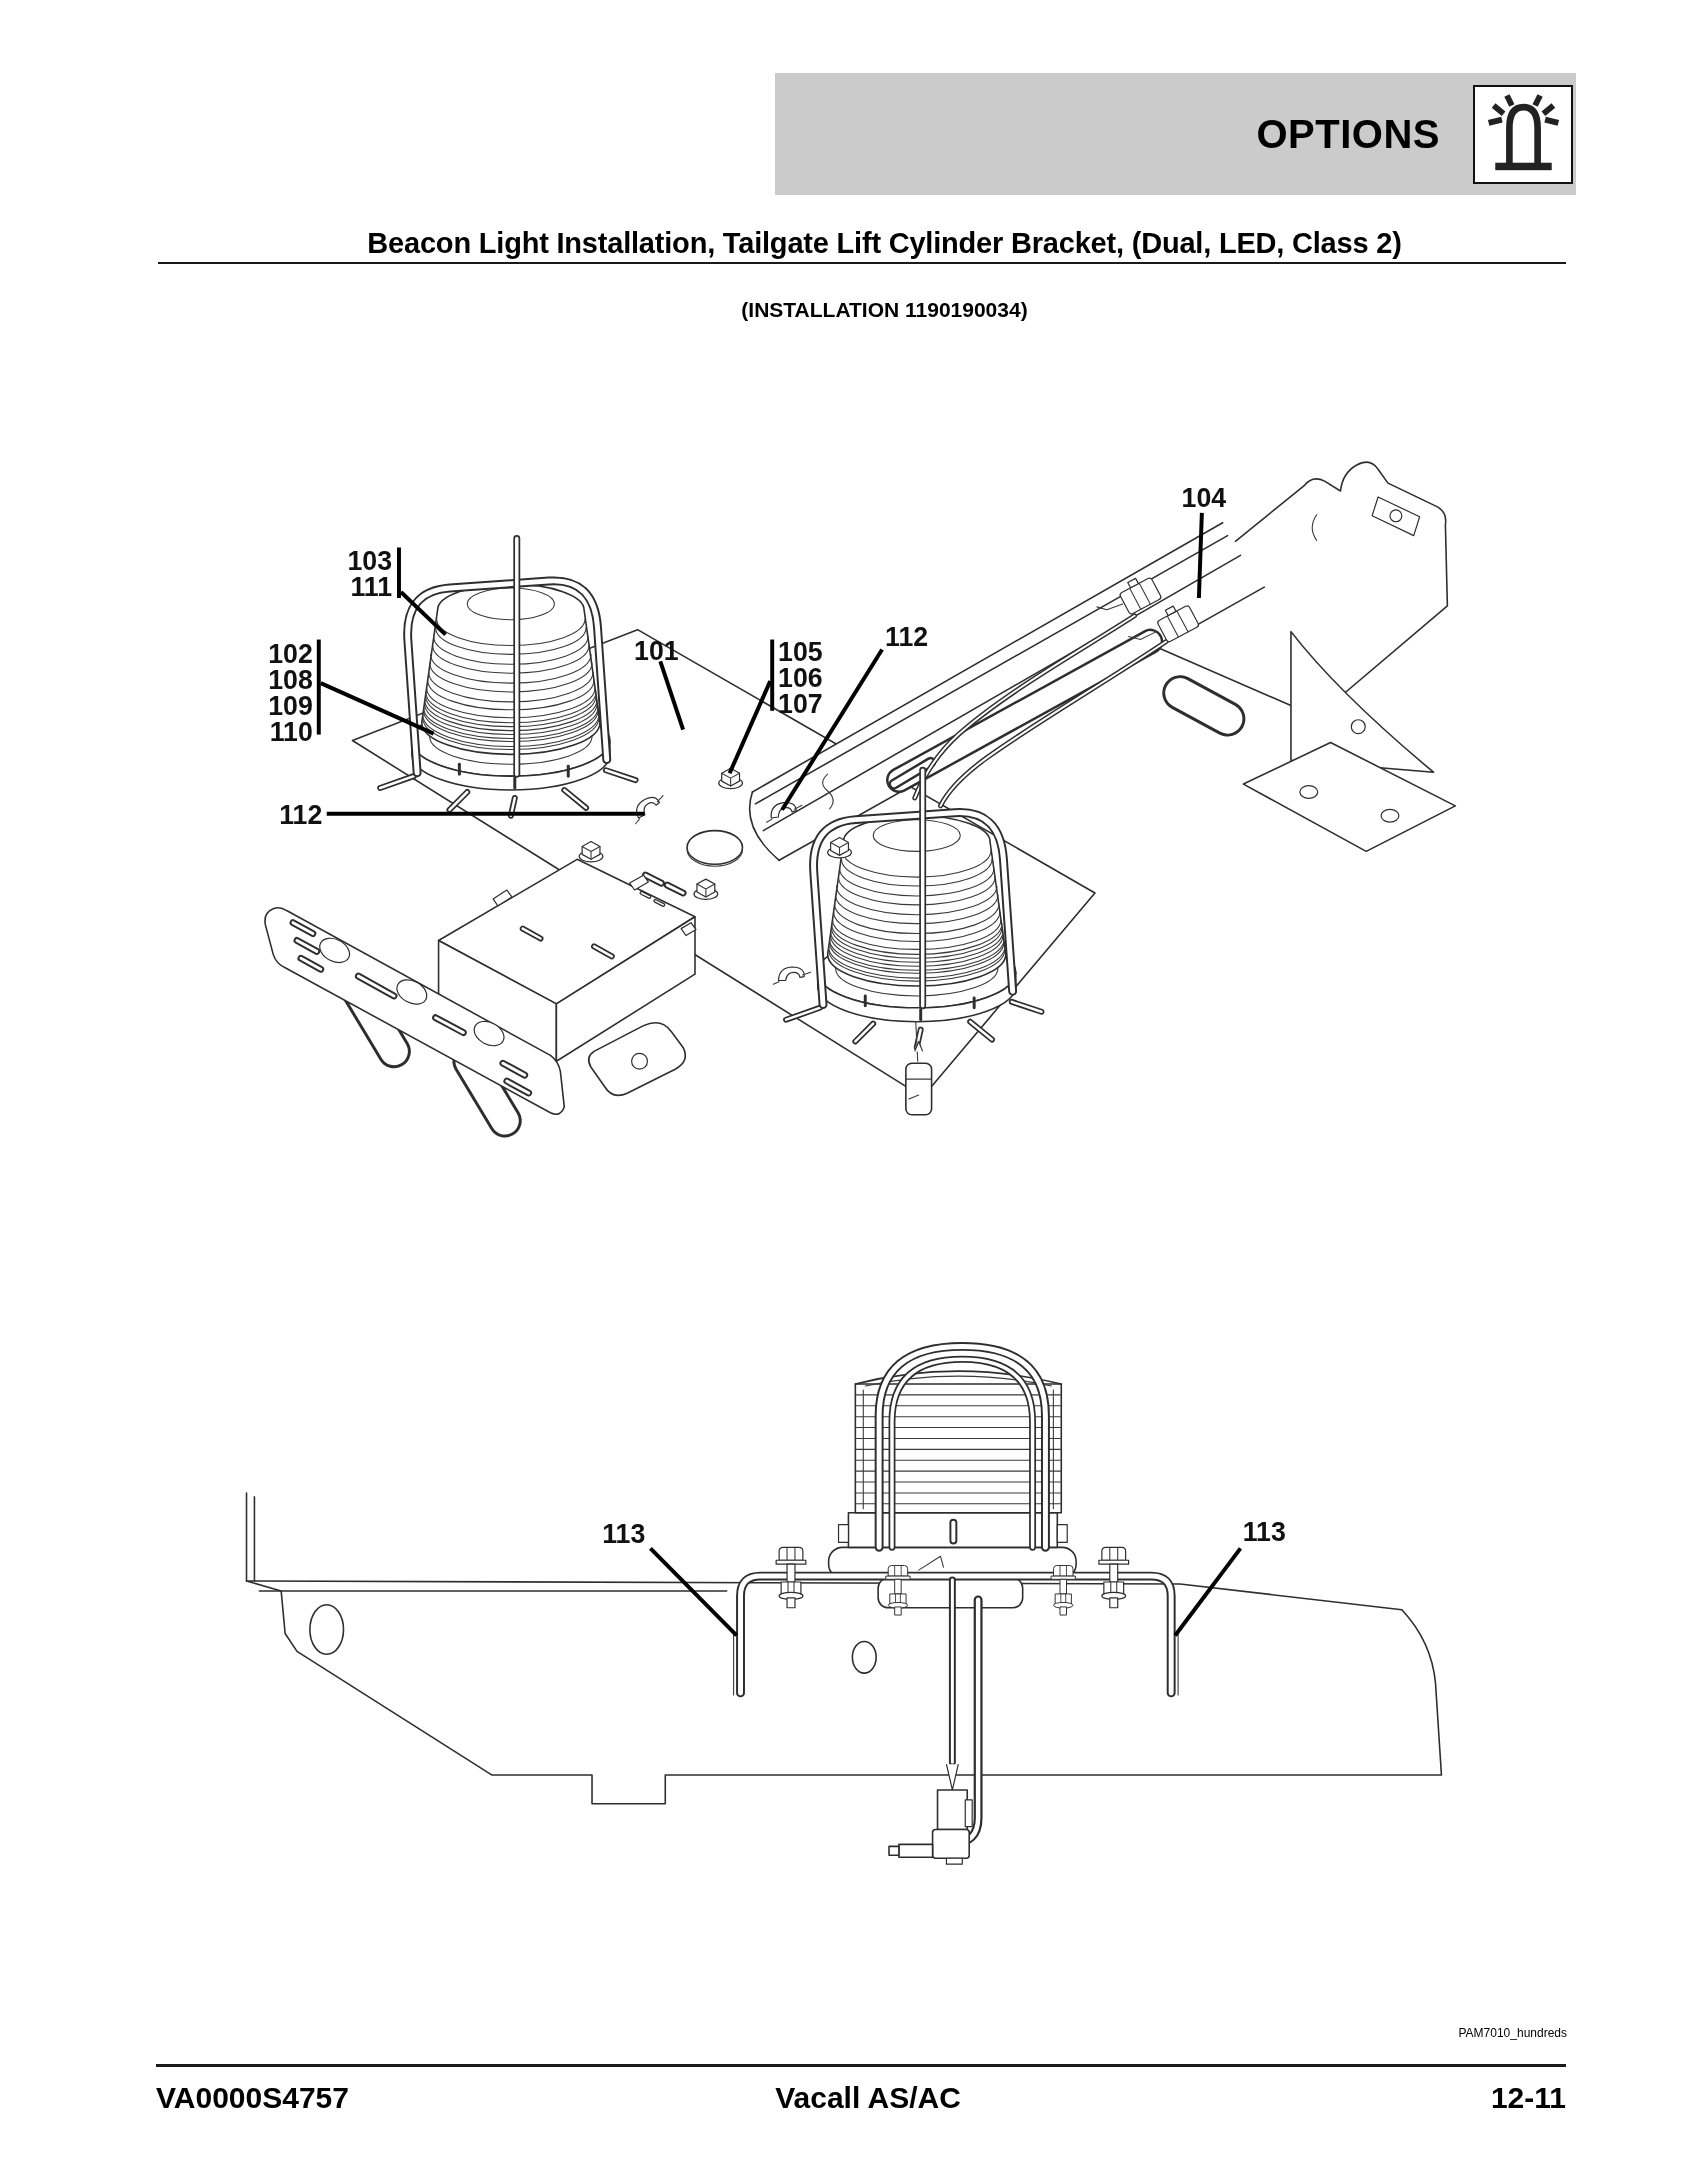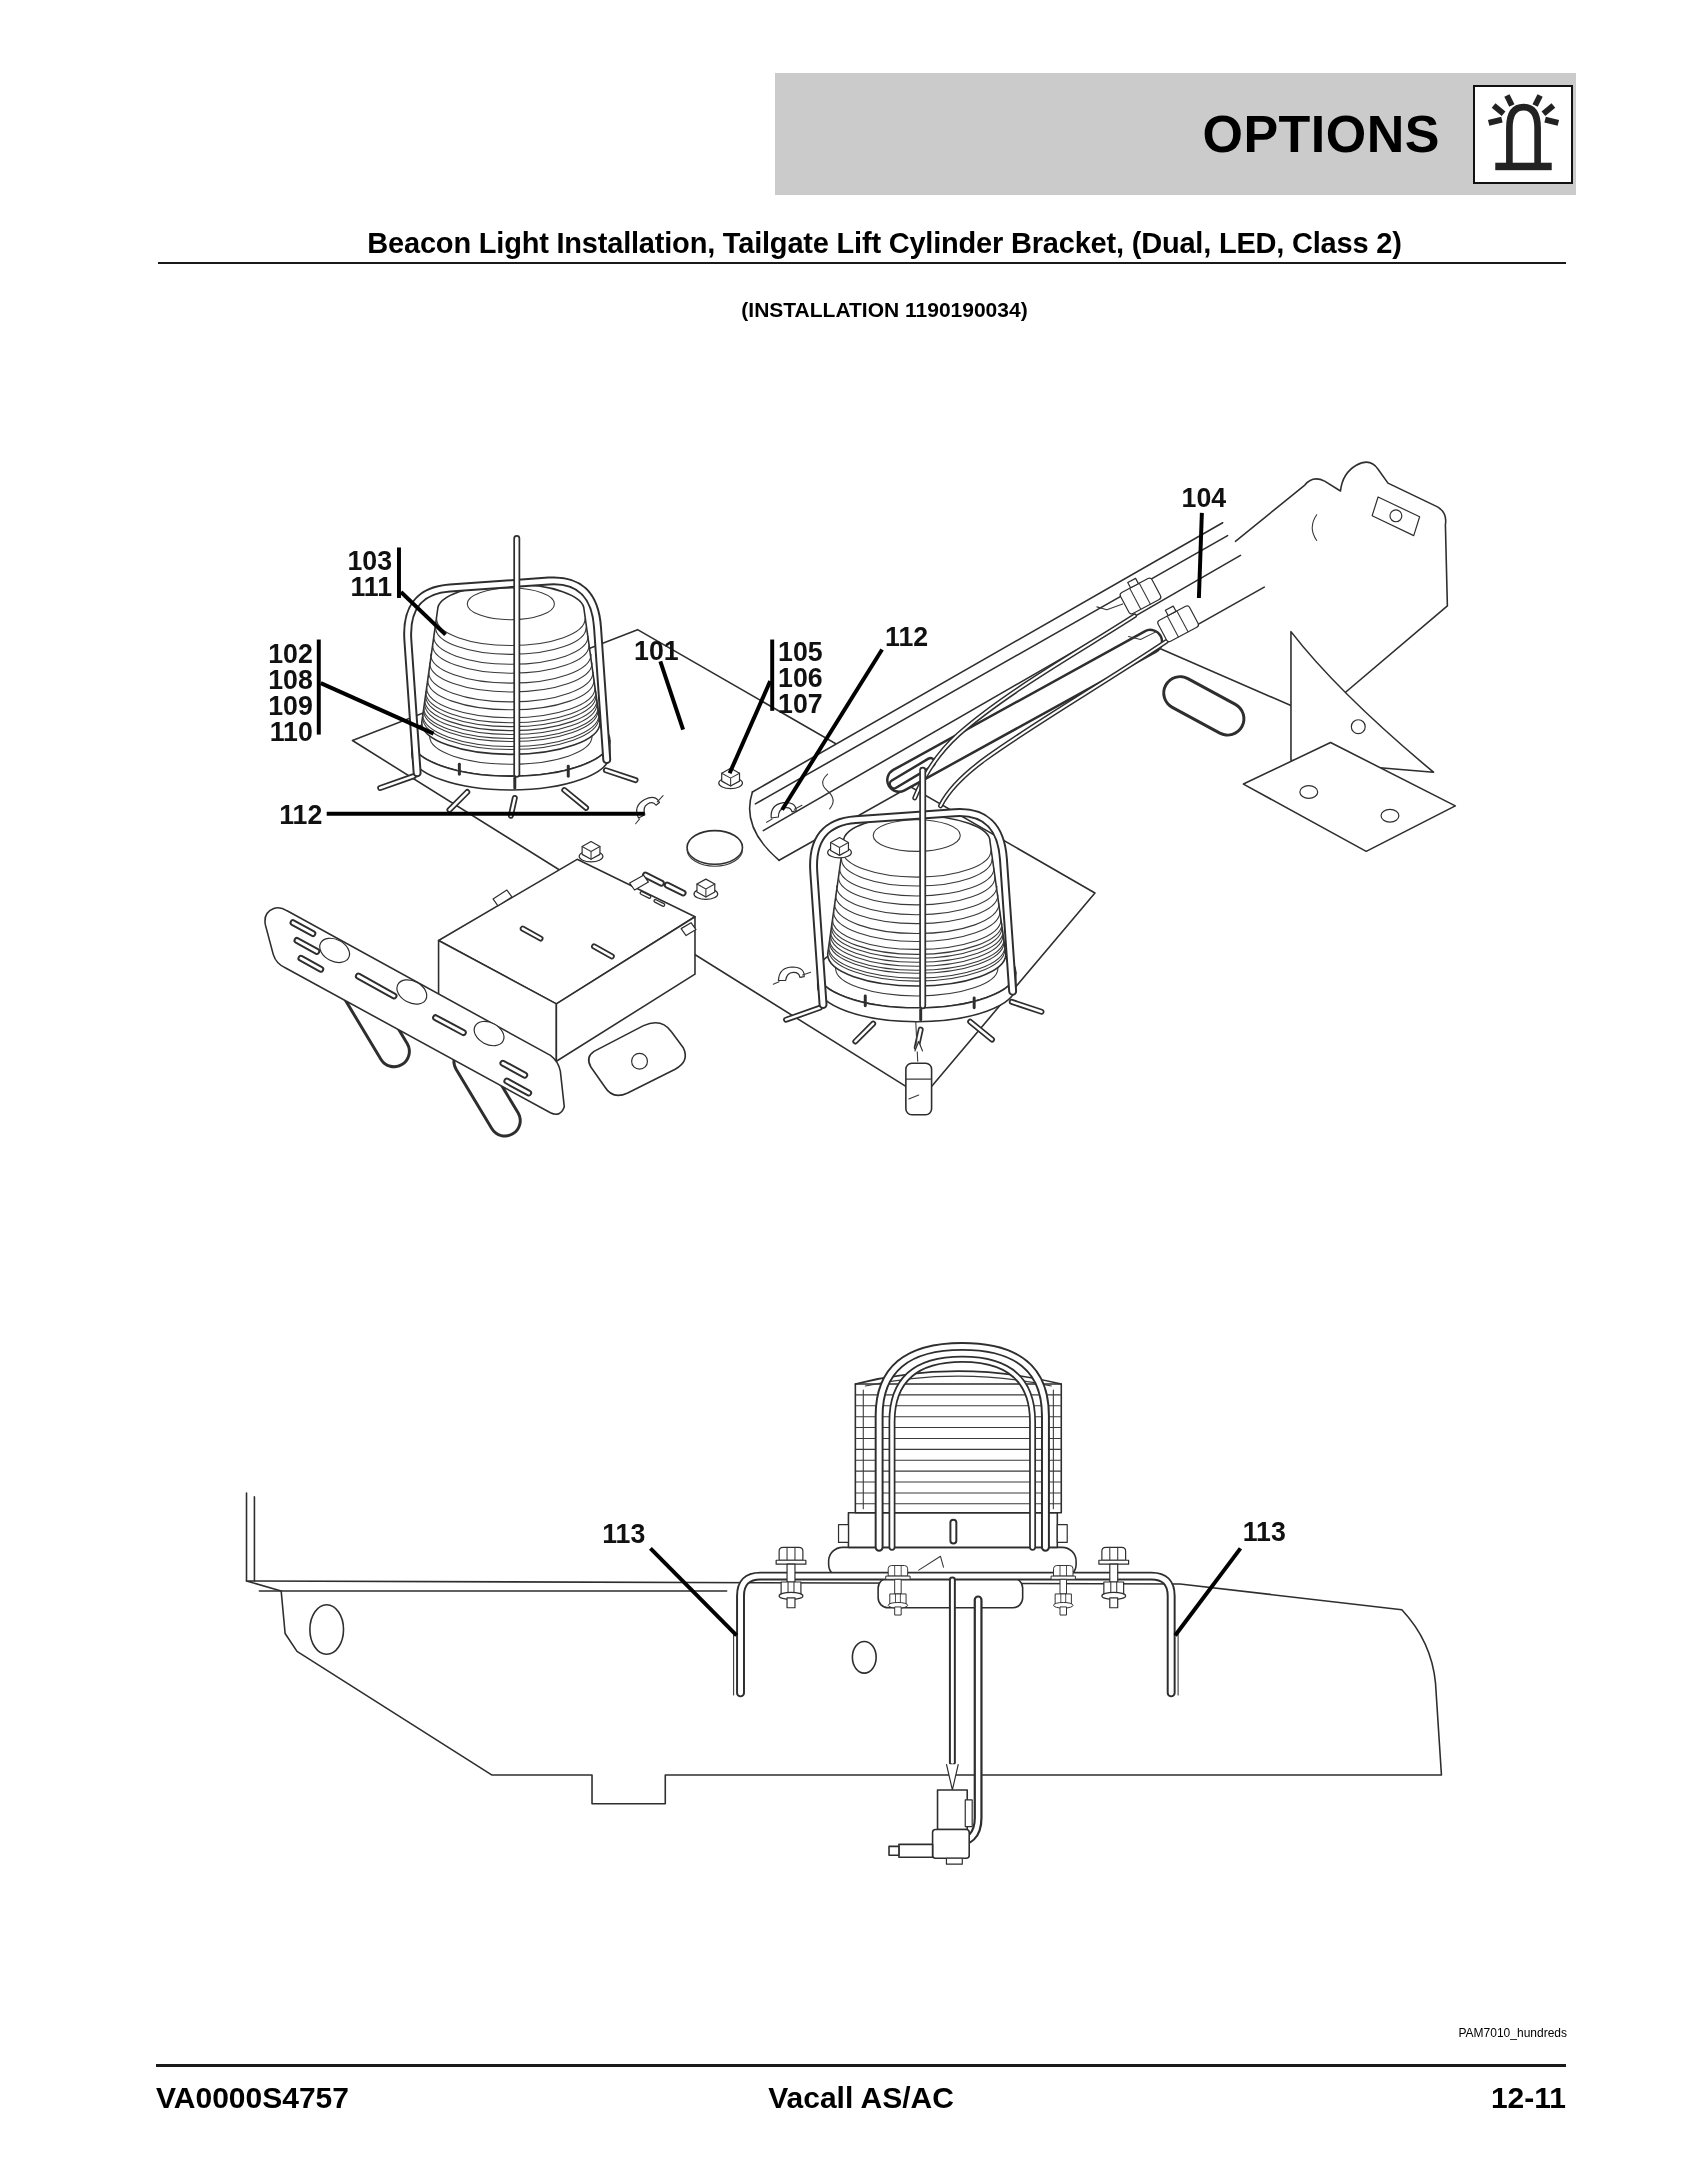--- a/index.html
+++ b/index.html
@@ -1,30 +1,30 @@
 <!DOCTYPE html>
 <html><head>
 <meta charset="utf-8">
 <style>
   html,body{margin:0;padding:0;background:#ffffff;}
   body{width:1683px;height:2178px;position:relative;font-family:"Liberation Sans",sans-serif;color:#000;overflow:hidden;}
   .abs{position:absolute;}
   
   .banner{left:775px;top:73px;width:801px;height:122px;background:#cbcbcb;display:flex;align-items:center;justify-content:flex-end;gap:33px;padding-right:3px;box-sizing:border-box;}
-  .options-label{font-size:52px;font-weight:bold;letter-spacing:0.5px;}
+  .options-label{font-size:40px;font-weight:bold;letter-spacing:0.5px;}
   .icon-box{width:100px;height:99px;background:#ffffff;border:2px solid #111;box-sizing:border-box;display:flex;align-items:center;justify-content:center;}
   
   .title{left:40px;top:227px;width:1689px;text-align:center;font-size:29px;font-weight:bold;letter-spacing:-0.2px;}
   .title-rule{left:158px;top:262px;width:1408px;height:2px;background:#1a1a1a;}
   .subtitle{left:40px;top:298px;width:1689px;text-align:center;font-size:21px;font-weight:bold;}
   
   .watermark{left:40px;top:2026px;width:1527px;text-align:right;font-size:12px;font-weight:normal;}
   .footer-rule{left:156px;top:2064px;width:1410px;height:3px;background:#1a1a1a;}
   .footer-row{left:156px;top:2081px;width:1410px;display:flex;justify-content:space-between;align-items:baseline;font-size:30px;font-weight:bold;}
-  .footer-center{position:absolute;left:0;width:100%;text-align:center;}
+  .footer-center{position:absolute;left:7px;width:100%;text-align:center;}
   .footer-row{position:absolute;}
   .footer-left{z-index:2;}
   .footer-right{z-index:2;}
   
   svg.art{position:absolute;left:0;top:0;}
   .ln{fill:none;stroke:#2e2e2e;stroke-width:1.6;stroke-linejoin:round;stroke-linecap:round;}
   .lnthin{fill:none;stroke:#3a3a3a;stroke-width:1.1;stroke-linejoin:round;stroke-linecap:round;}
   .fw{fill:#ffffff;stroke:#2e2e2e;stroke-width:1.6;stroke-linejoin:round;stroke-linecap:round;}
   .fwthin{fill:#ffffff;stroke:#2e2e2e;stroke-width:1.2;stroke-linejoin:round;}
   .tO{fill:none;stroke:#2e2e2e;stroke-linecap:round;stroke-linejoin:round;}

